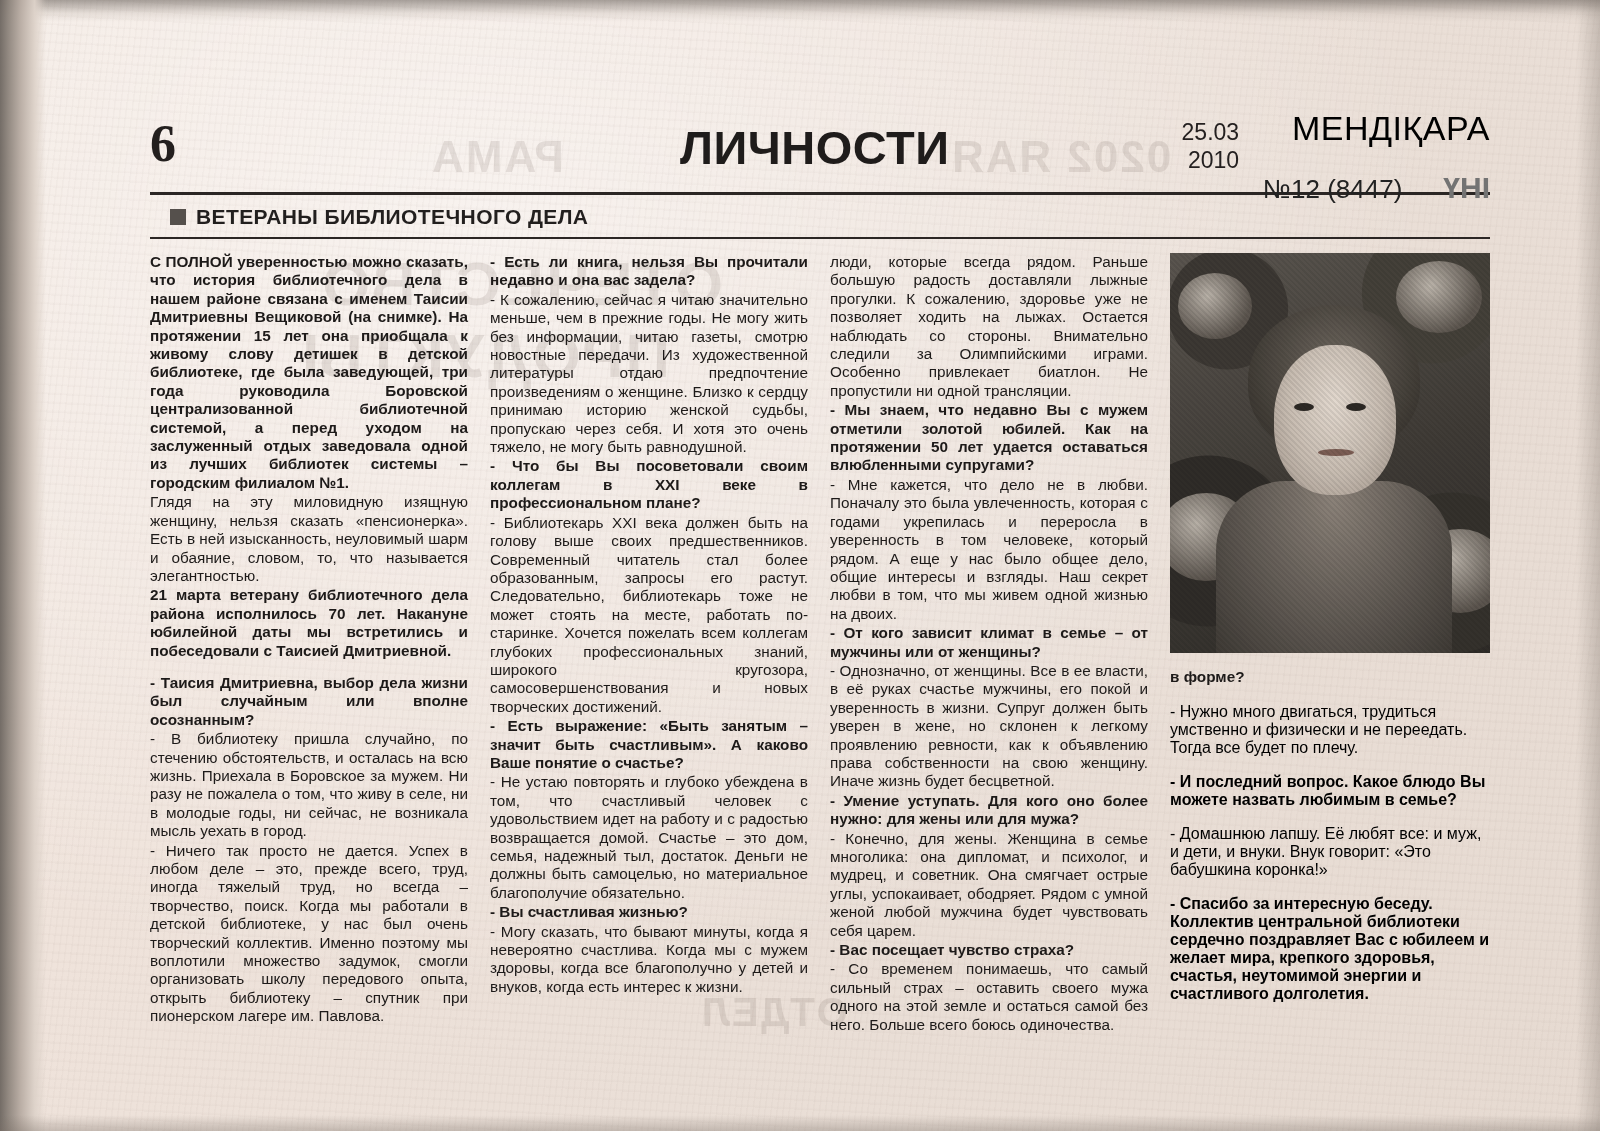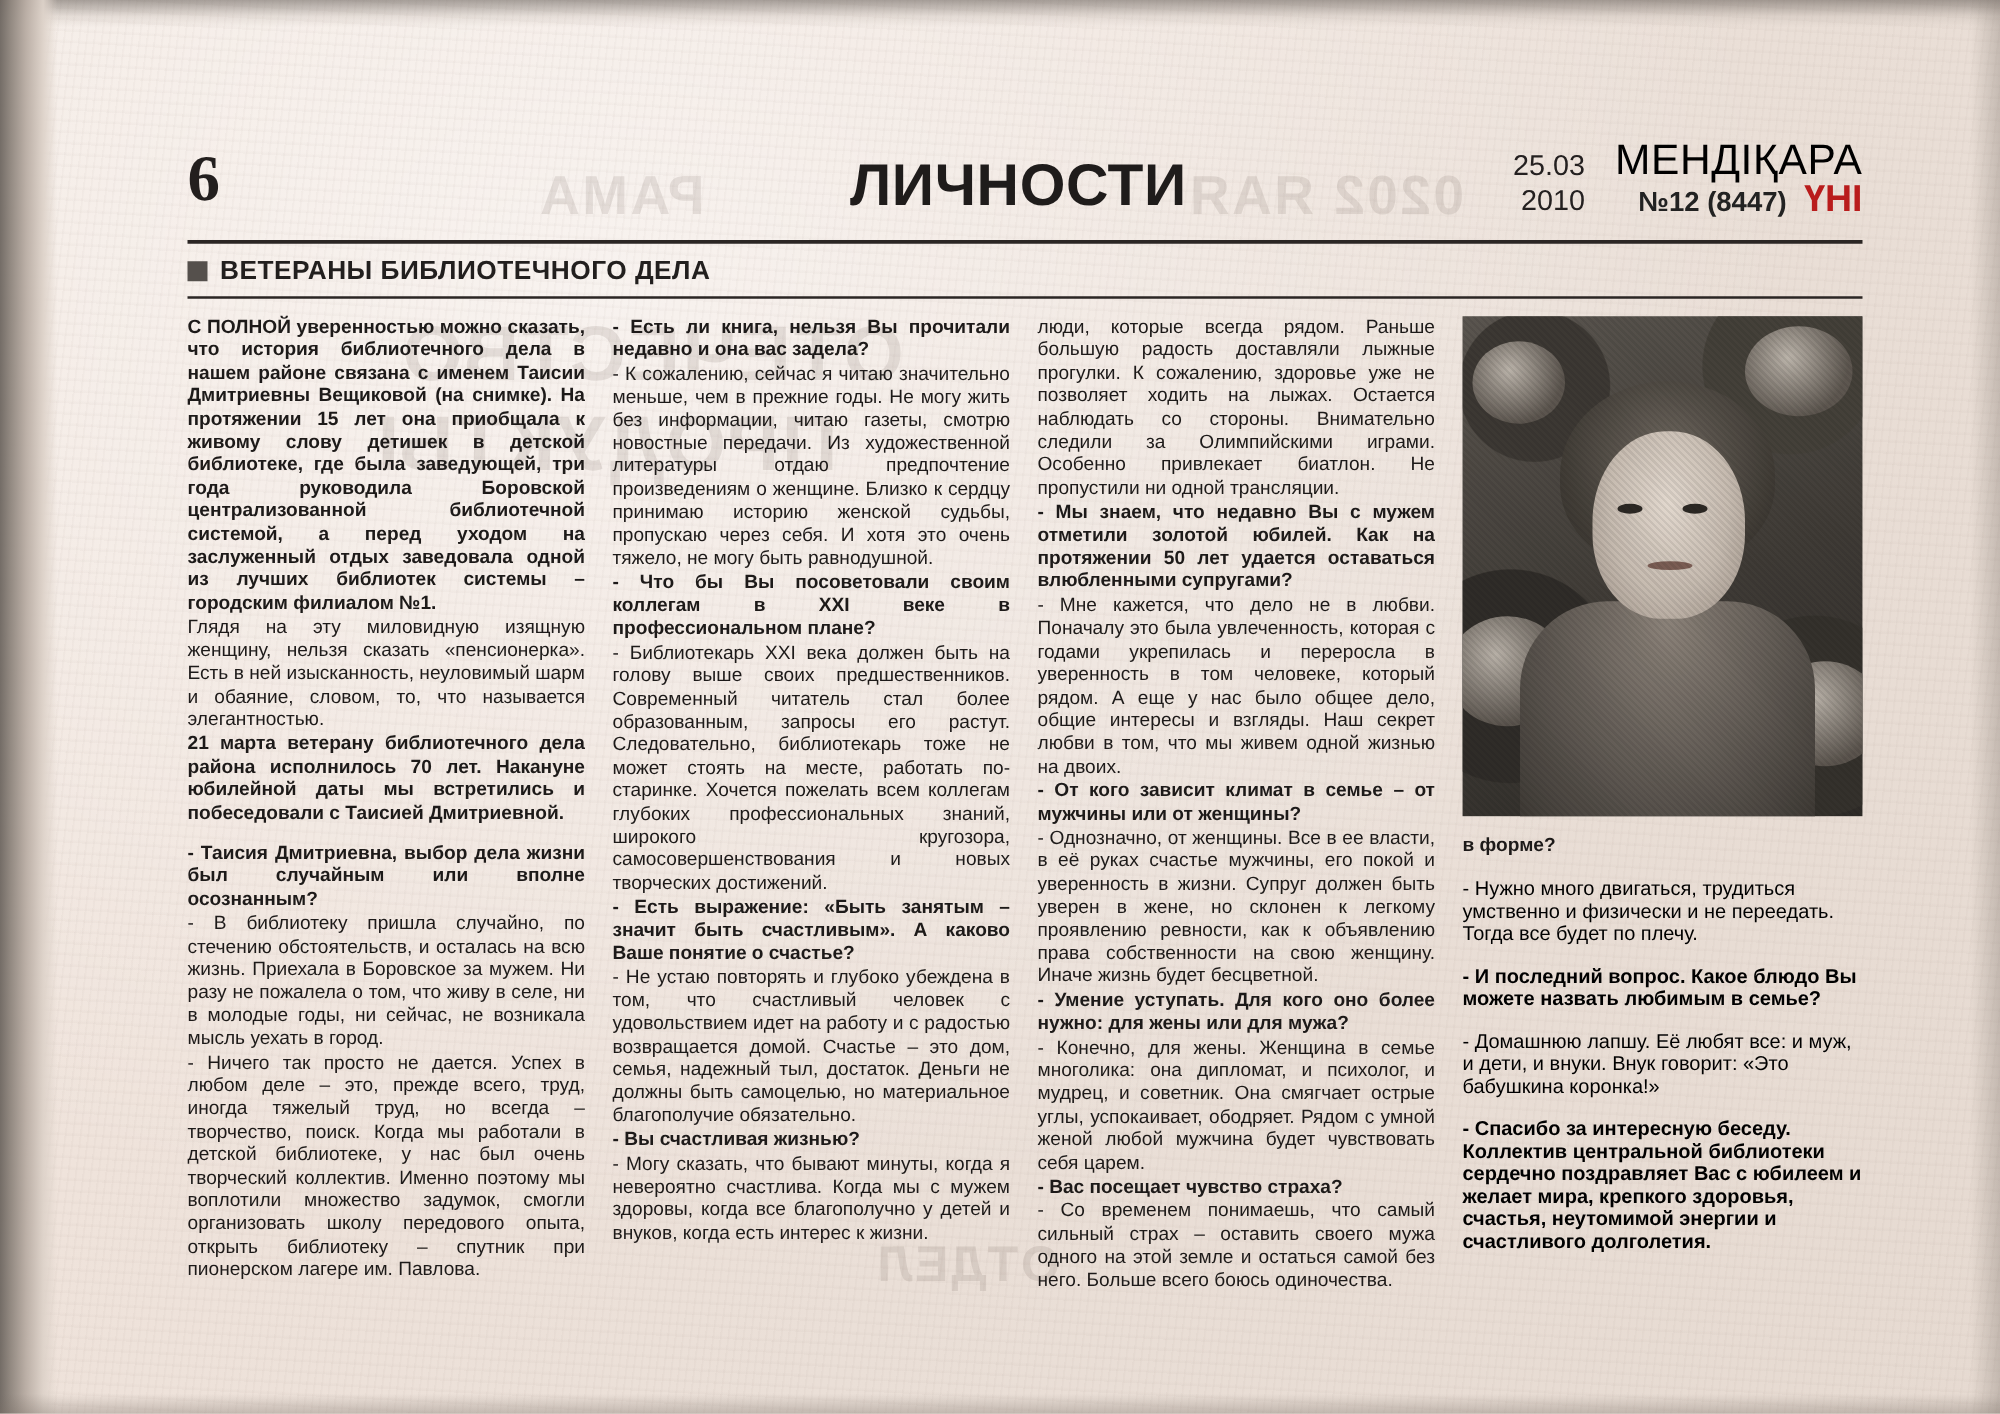--- a/index.html
+++ b/index.html
@@ -132,42 +132,45 @@
     letter-spacing: 0.5px;
   }
   .brand-sub {
     display: flex;
     align-items: baseline;
     justify-content: flex-end;
     gap: 14px;
     margin-top: 2px;
   }
   .brand-issue {
-    font-size: 22px;
-    font-weight: bold;
+    font-size: 26px;
+    font-weight: normal;
     color: #222;
+    margin-top: 28px;
   }
   .brand-word {
     font-size: 30px;
     font-weight: bold;
-    color: #b91c1c;
+    color: #737373;
     line-height: 28px;
+    margin-left: 27px;
   }
   .rule {
     height: 3px;
     background: #2b2624;
     margin-top: 4px;
   }
 
   
   .rubric {
     display: flex;
     align-items: center;
     gap: 10px;
     margin-top: 10px;
+    margin-left: 20px;
   }
   .rubric-square {
     width: 16px; height: 16px;
     background: #55504c;
   }
   .rubric-text {
     font-size: 21px;
     font-weight: bold;
     color: #221f1e;
     letter-spacing: 0.4px;

